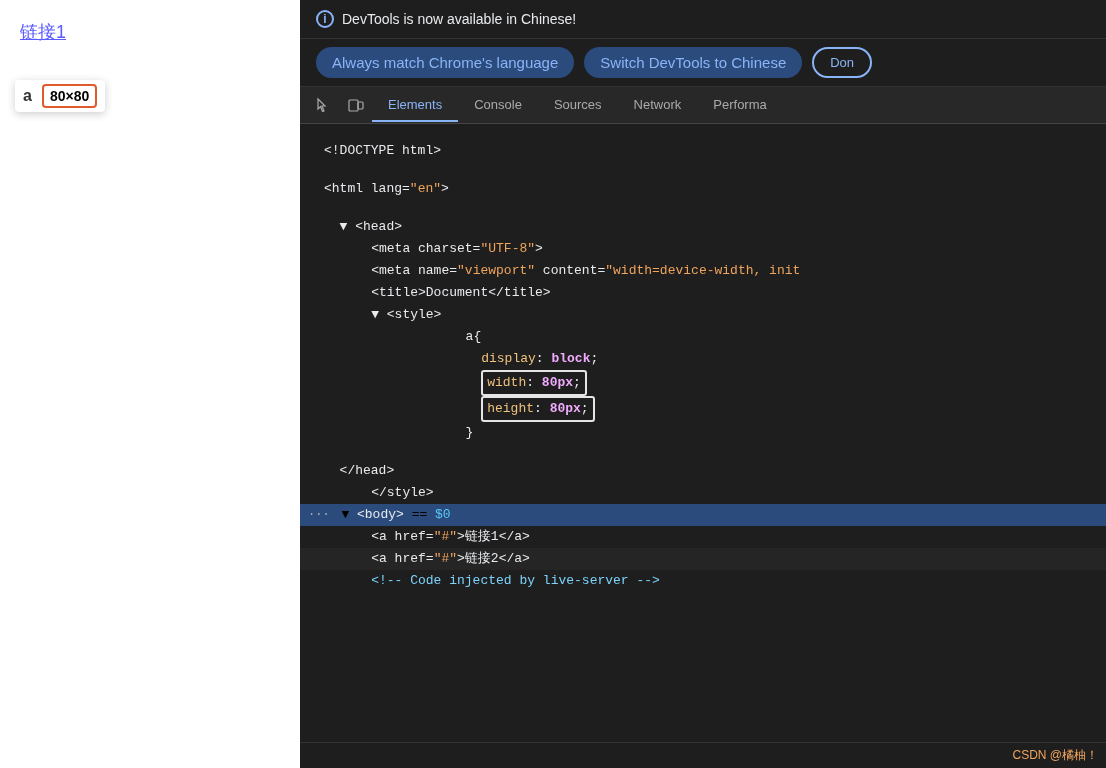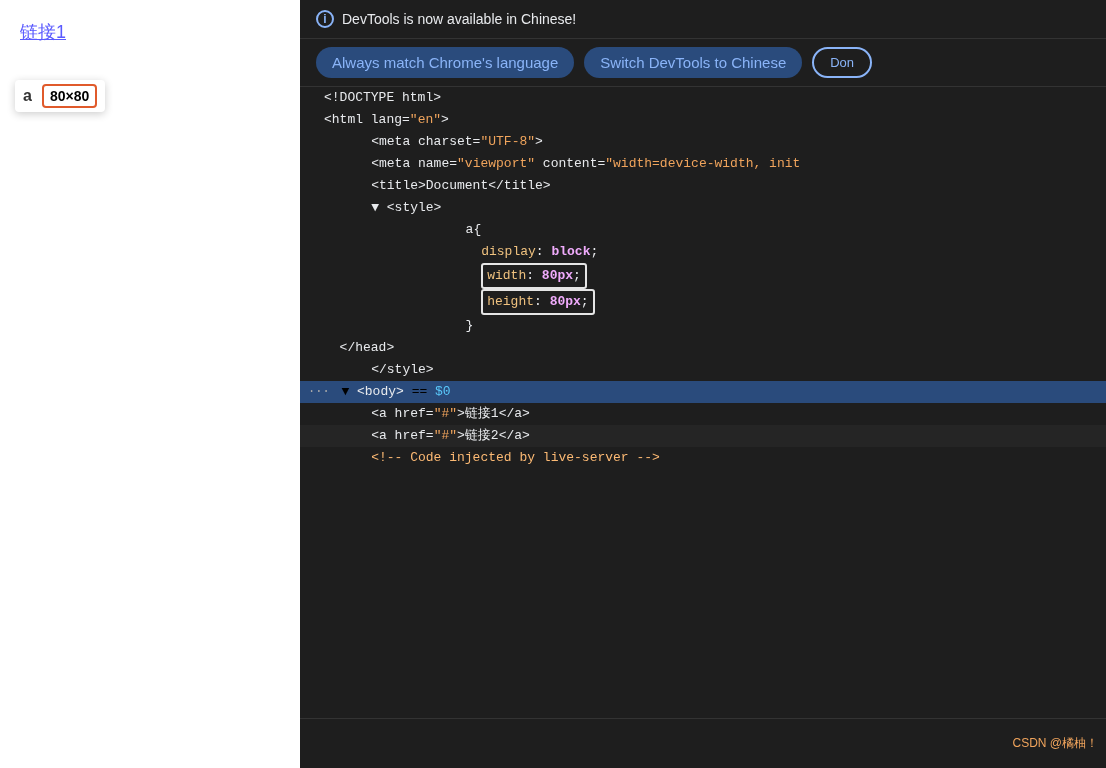--- a/index.html
+++ b/index.html
@@ -182,50 +182,50 @@
       white-space: pre;
     }
     .code-line.highlighted {
       background: #2a4b7c;
     }
     .code-line.row-darker {
       background: #252525;
     }
 
     .indent-0 { padding-left: 8px; }
-    .indent-1 { padding-left: 24px; }
+    .indent-1 { padding-left: 24px; margin-top: 16px; }
     .indent-2 { padding-left: 40px; }
     .indent-4 { padding-left: 72px; }
 
     .dots-prefix {
       color: #aaa;
       font-size: 12px;
       margin-right: 4px;
     }
 
     .tag { color: #e8eaed; }
     .attr-value { color: #f0a45c; }
-    .comment-text { color: #fdba74; }
+    .comment-text { color: #7dd3fc; }
     .css-prop { color: #f0c27f; }
     .css-value { color: #f0abfc; font-weight: bold; }
     .css-selector { color: #e8eaed; }
     .special-var { color: #5ac8fa; }
 
     .red-outlined-block {
       display: inline-block;
       border: 2px solid #e5e5e5;
       border-radius: 3px;
       padding: 0 4px;
     }
 
     
     .status-bar {
       background: #1e1e1e;
       border-top: 1px solid #333;
-      padding: 16px 8px;
+      padding: 4px 8px;
       display: flex;
       justify-content: flex-end;
       align-items: center;
     }
     .csdn-badge {
       color: #f0a45c;
       font-size: 12px;
     }
   </style>
 </head>
@@ -247,28 +247,50 @@
     <div class="info-icon">i</div>
     <span class="info-text">DevTools is now available in Chinese!</span>
   </div>
 
   <div class="button-bar">
     <button class="btn-blue">Always match Chrome's language</button>
     <button class="btn-blue">Switch DevTools to Chinese</button>
     <button class="btn-outline">Don</button>
   </div>
 
+  <div class="tabs-bar">
+    <div class="tab-icon-btn" title="Inspector">
+
+      <svg width="18" height="18" viewBox="0 0 18 18" fill="none">
+        <path d="M3 3 L10 10 L7 10 L9 15 L7.5 15.5 L5.5 10.5 L3 13 Z" stroke="#aaa" stroke-width="1.2" fill="none"></path>
+      </svg>
+    </div>
+    <div class="tab-icon-btn" title="Device">
+      <svg width="18" height="18" viewBox="0 0 18 18" fill="none">
+        <rect x="2" y="4" width="9" height="11" rx="1" stroke="#aaa" stroke-width="1.2"></rect>
+        <rect x="11" y="6" width="5" height="7" rx="1" stroke="#aaa" stroke-width="1.2"></rect>
+      </svg>
+    </div>
+    <div class="tab-item active">Elements</div>
+    <div class="tab-item">Console</div>
+    <div class="tab-item">Sources</div>
+    <div class="tab-item">Network</div>
+    <div class="tab-item">Performa</div>
+  </div>
 
   <div class="code-area">
 
     <div class="code-line indent-1">
       <span class="tag">&lt;!DOCTYPE html&gt;</span>
     </div>
     <div class="code-line indent-1">
       <span class="tag">&lt;html lang=<span class="attr-value">"en"</span>&gt;</span>
+    </div>
+    <div class="code-line indent-1">
+      <span class="tag">&nbsp;&nbsp;▼ &lt;head&gt;</span>
     </div>
     <div class="code-line indent-2">
       <span class="tag">&nbsp;&nbsp;&nbsp;&nbsp;&lt;meta charset=<span class="attr-value">"UTF-8"</span>&gt;</span>
     </div>
     <div class="code-line indent-2">
       <span class="tag">&nbsp;&nbsp;&nbsp;&nbsp;&lt;meta name=<span class="attr-value">"viewport"</span> content=<span class="attr-value">"width=device-width, init</span></span>
     </div>
     <div class="code-line indent-2">
       <span class="tag">&nbsp;&nbsp;&nbsp;&nbsp;&lt;title&gt;Document&lt;/title&gt;</span>
     </div>

